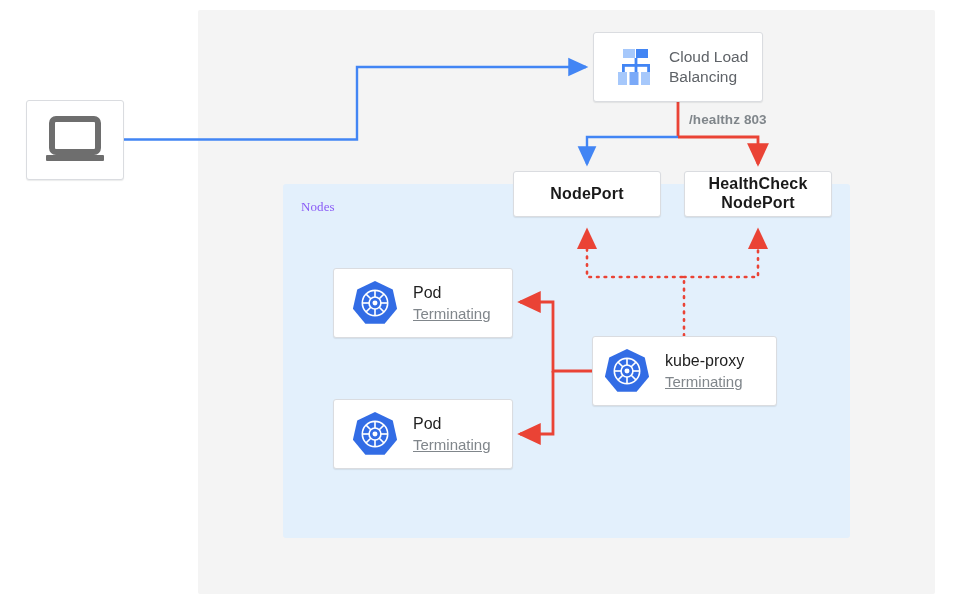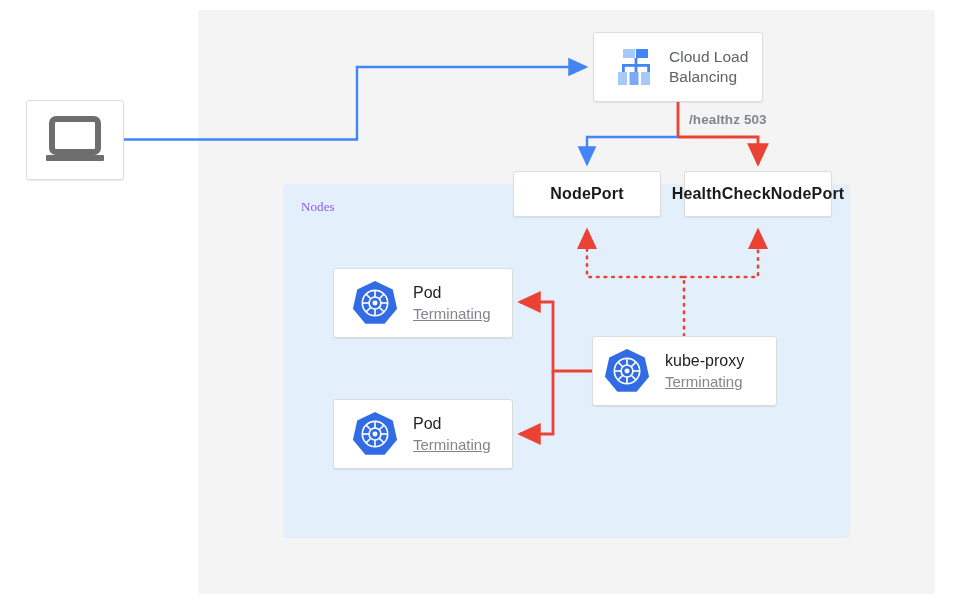--- a/index.html
+++ b/index.html
@@ -73,21 +73,21 @@
   
   .np-box {
     left: 513px; top: 171px;
     width: 148px; height: 46px;
     display: flex; align-items: center; justify-content: center;
   }
   .hc-box {
     left: 684px; top: 171px;
     width: 148px; height: 46px;
     display: flex; align-items: center; justify-content: center;
-    flex-direction: row;
+    flex-direction: column;
   }
   .np-label {
     font-size: 16px;
     font-weight: bold;
     color: #1a1a1a;
     letter-spacing: .2px;
     line-height: 1.18;
     text-align: center;
   }
   
@@ -180,21 +180,21 @@
     <rect x="4" y="25" width="9" height="13" fill="#a6c8fb"></rect>
     <rect x="15.5" y="25" width="9" height="13" fill="#7aa9f8"></rect>
     <rect x="27" y="25" width="9" height="13" fill="#a6c8fb"></rect>
   </svg>
   <div class="clb-text">
     <div>Cloud Load</div>
     <div>Balancing</div>
   </div>
 </div>
 
-<div class="healthz">/healthz 503</div>
+<div class="healthz">/healthz 803</div>
 
 <div class="card np-box">
   <div class="np-label">NodePort</div>
 </div>
 
 <div class="card hc-box">
   <div class="np-label">HealthCheck</div>
   <div class="np-label">NodePort</div>
 </div>
 

